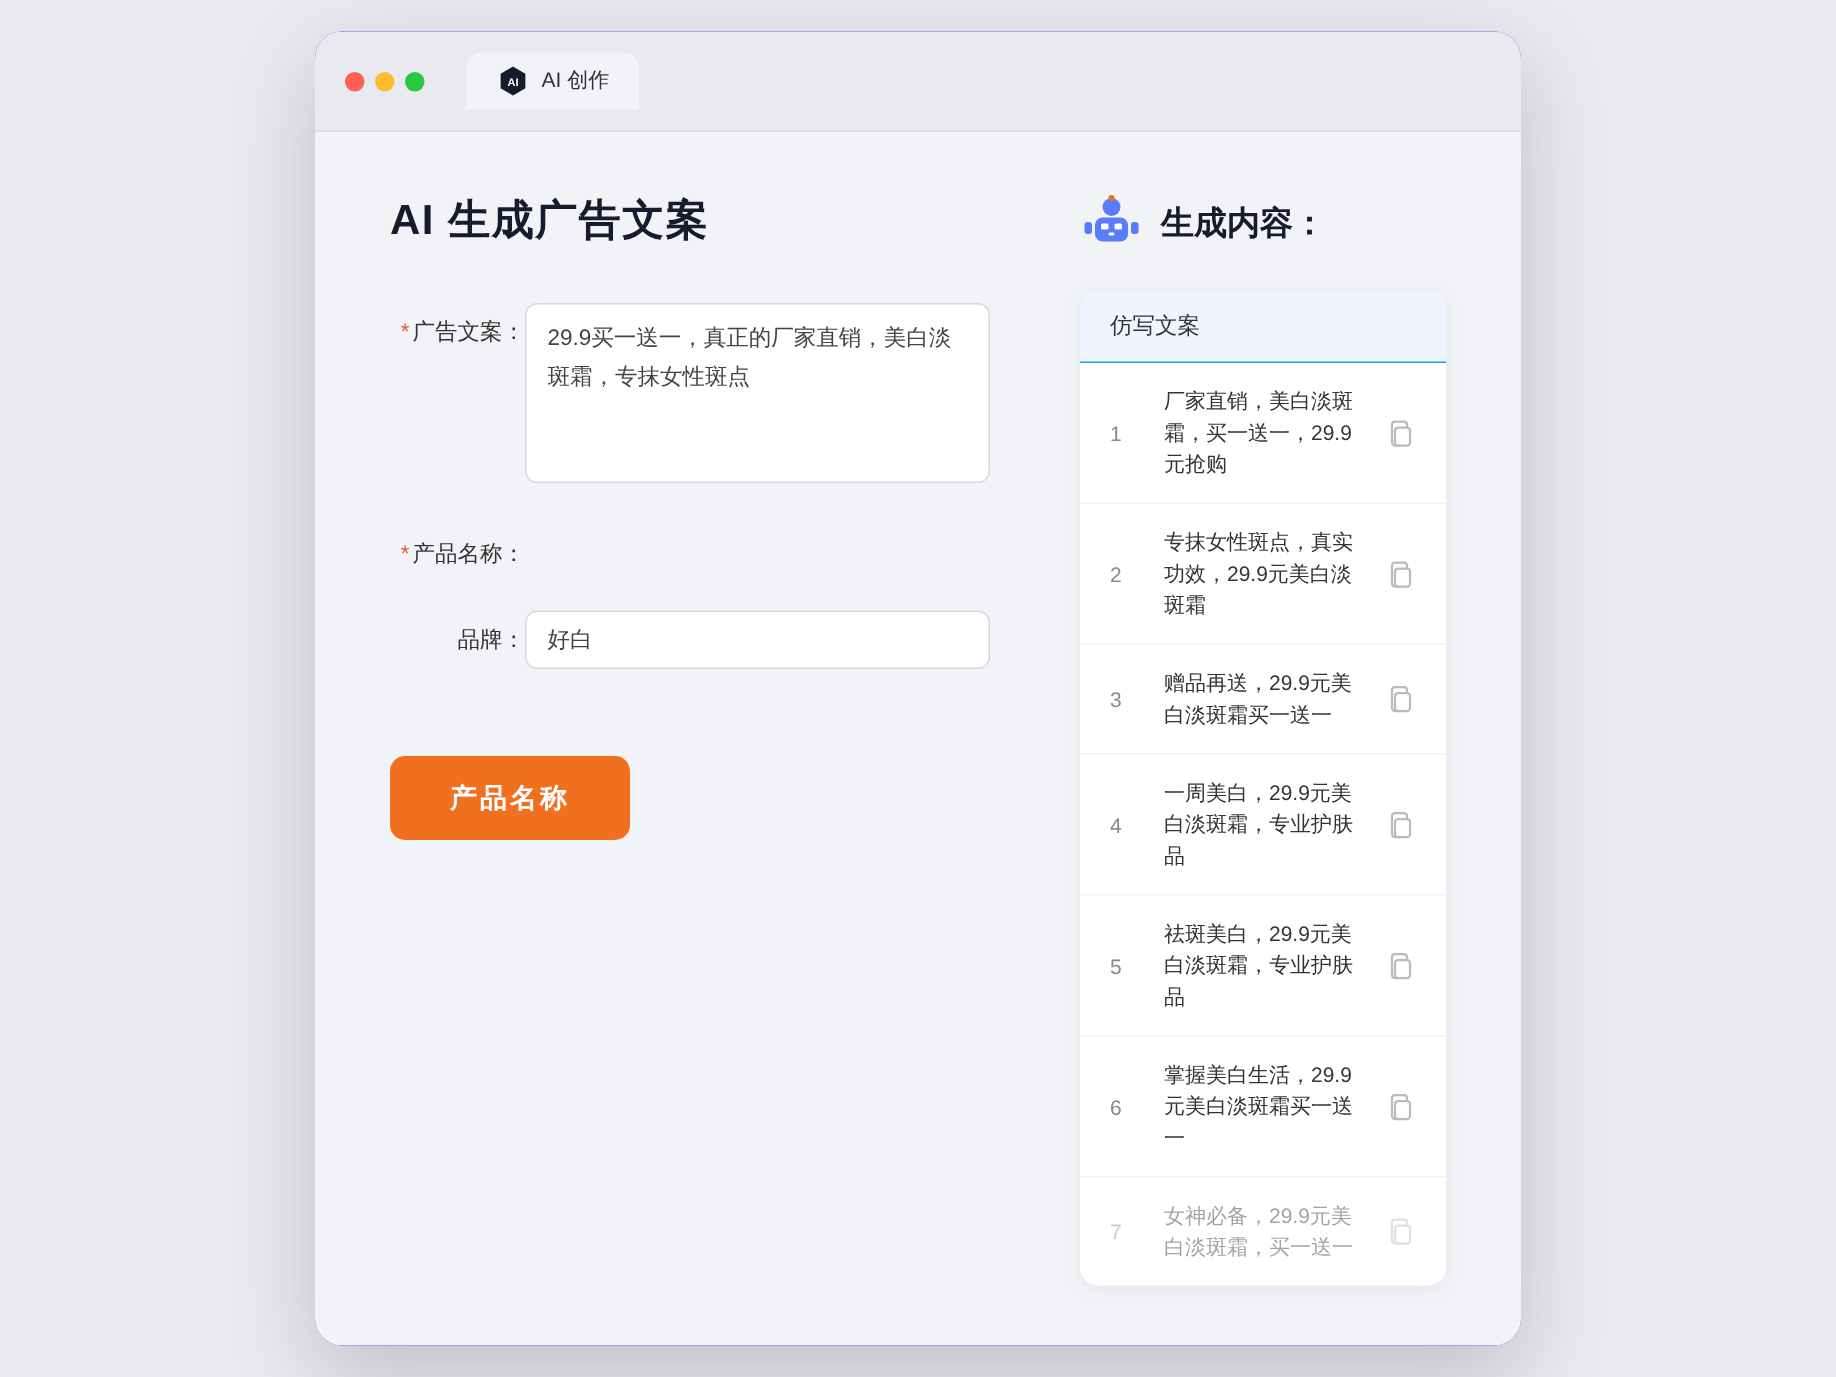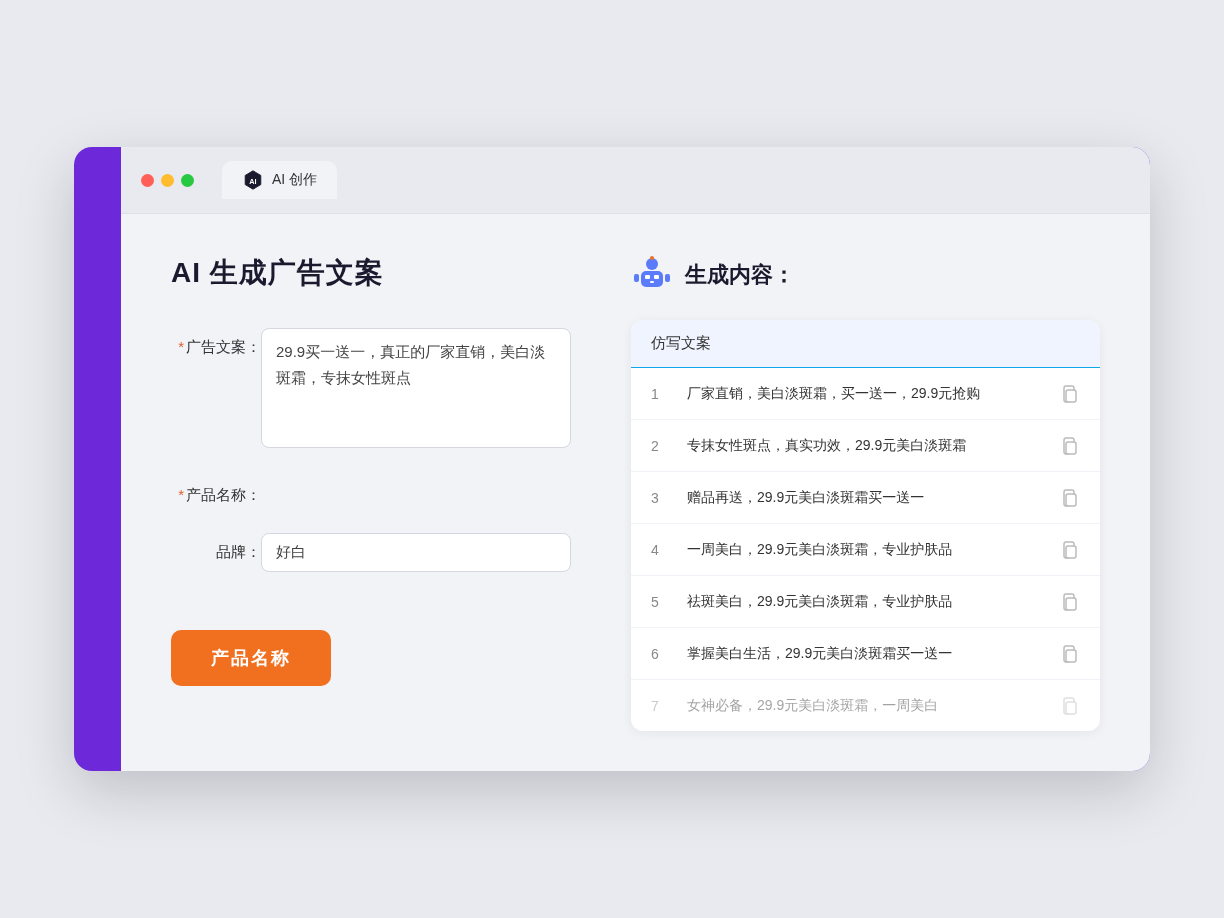--- a/index.html
+++ b/index.html
@@ -6,26 +6,25 @@
     body {
       background: #e8eaf0;
       display: flex;
       align-items: center;
       justify-content: center;
       min-height: 918px;
       font-family: -apple-system, 'PingFang SC', 'Microsoft YaHei', sans-serif;
     }
 
     .browser-window {
-      width: 1076px;
+      width: 804px;
       background: #6d28d9;
       border-radius: 18px;
       box-shadow: 0 20px 60px rgba(0,0,0,0.18);
       overflow: hidden;
-      padding-left: 47px;
     }
 
     .browser-titlebar {
       background: #e8eaef;
       padding: 14px 20px;
       display: flex;
       align-items: center;
       gap: 12px;
       border-bottom: 1px solid #dde0e8;
     }
@@ -341,21 +340,21 @@
               <div class="result-row">
                 <span class="row-num">6</span>
                 <span class="row-text">掌握美白生活，29.9元美白淡斑霜买一送一</span>
                 <svg class="copy-icon" viewBox="0 0 20 20" fill="none">
       <rect x="6" y="6" width="10" height="12" rx="2" stroke="#bbb" stroke-width="1.5"></rect>
       <path d="M14 6V4a2 2 0 0 0-2-2H6a2 2 0 0 0-2 2v12a2 2 0 0 0 2 2h2" stroke="#bbb" stroke-width="1.5" stroke-linecap="round"></path>
     </svg>
               </div>
               <div class="result-row dimmed">
                 <span class="row-num">7</span>
-                <span class="row-text">女神必备，29.9元美白淡斑霜，一周美白</span>
+                <span class="row-text">女神必备，29.9元美白淡斑霜，买一送一</span>
                 <svg class="copy-icon" viewBox="0 0 20 20" fill="none">
       <rect x="6" y="6" width="10" height="12" rx="2" stroke="#bbb" stroke-width="1.5"></rect>
       <path d="M14 6V4a2 2 0 0 0-2-2H6a2 2 0 0 0-2 2v12a2 2 0 0 0 2 2h2" stroke="#bbb" stroke-width="1.5" stroke-linecap="round"></path>
     </svg>
               </div>
             </div>
         </div>
       </div>
 
     </div>

